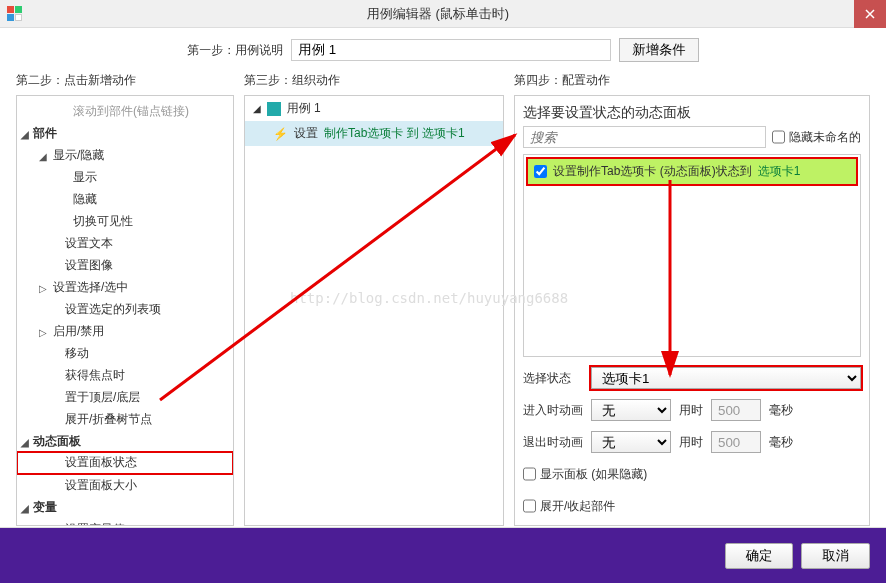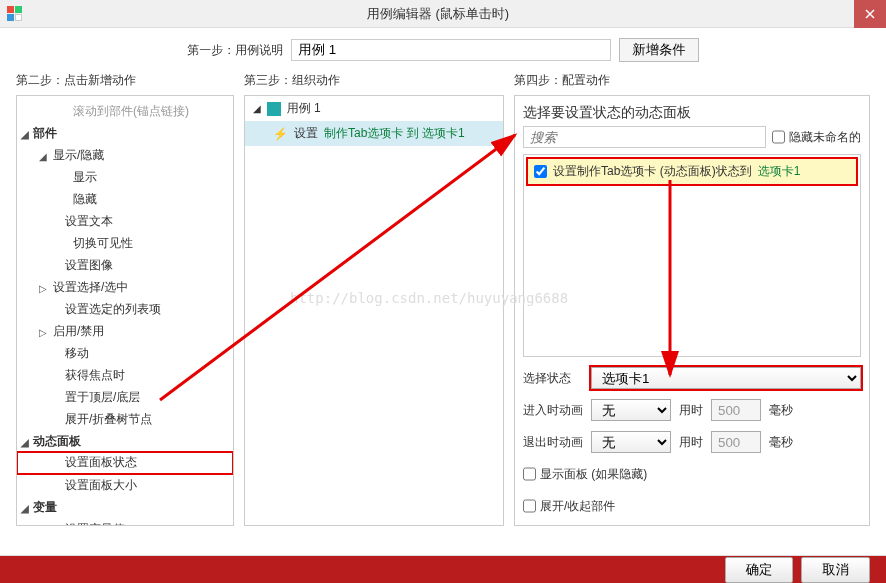--- a/index.html
+++ b/index.html
@@ -31,29 +31,29 @@
 .col2 .case-icon { width: 14px; height: 14px; background: #2aa; display: inline-block; }
 .col2 .action-row { padding: 4px 8px 4px 28px; background: #d6ecf5; display: flex; align-items: center; gap: 6px; }
 .col2 .bolt { color: #888; }
 .col2 .action-link { color: #0a7e3a; }
 .col3-inner { padding: 8px; display: flex; flex-direction: column; height: 100%; }
 .col3-line { font-size: 14px; margin-bottom: 4px; }
 .search-row { display: flex; align-items: center; gap: 6px; margin-bottom: 6px; }
 .search-row input { flex: 1; height: 22px; border: 1px solid #ccc; padding: 0 6px; font-style: italic; color: #999; }
 .cbox { display: flex; align-items: center; gap: 4px; }
 .list-box { border: 1px solid #ccc; height: 220px; padding: 4px; overflow: auto; }
-.list-item { padding: 4px 6px; background: #fef9c3; display: flex; align-items: center; gap: 6px; outline: 2px solid #e60000; outline-offset: 0; }
+.list-item { padding: 4px 6px; background: #bef264; display: flex; align-items: center; gap: 6px; outline: 2px solid #e60000; outline-offset: 0; }
 .list-item .txt-green { color: #0a7e3a; }
 .form-row { display: flex; align-items: center; gap: 8px; margin-top: 10px; }
 .form-row label { width: 60px; }
 .form-row select, .form-row input { height: 22px; border: 1px solid #aaa; padding: 0 6px; }
 .select-state { flex: 1; outline: 2px solid #e60000; background: linear-gradient(#fff,#eee); }
 .anim-select { width: 80px; background: linear-gradient(#fff,#eee); }
 .dur-input { width: 50px; background: #f5f5f5; color: #999; }
-.footer { position: absolute; bottom: 0; left: 0; right: 0; height: 28px; border-top: 1px solid #ddd; display: flex; justify-content: flex-end; align-items: center; padding: 0 16px; gap: 8px; background: #b91c1c; }
+.footer { position: absolute; bottom: 0; left: 0; right: 0; height: 56px; border-top: 1px solid #ddd; display: flex; justify-content: flex-end; align-items: center; padding: 0 16px; gap: 8px; background: #4c1d95; }
 .footer button { height: 26px; padding: 0 20px; background: linear-gradient(#fff,#e8e8e8); border: 1px solid #aaa; cursor: pointer; border-radius: 2px; }
 .watermark { position: absolute; top: 290px; left: 290px; color: #ddd; font-size: 14px; font-family: monospace; pointer-events: none; }
 .red-arrow { position: absolute; pointer-events: none; z-index: 10; }
 </style>
 </head>
 <body>
 
 <div class="titlebar">
   <div class="app-icon">
     <span style="background:#e74c3c"></span>
@@ -79,22 +79,22 @@
 
   <div class="col col1">
     <div class="col-label">第二步：点击新增动作</div>
     <div class="panel">
       <div class="tree">
         <div class="tree-item lvl3" style="padding-left:56px;color:#999">滚动到部件(锚点链接)</div>
         <div class="tree-item lvl1"><span class="arrow">◢</span><span>部件</span></div>
         <div class="tree-item lvl2"><span class="arrow">◢</span><span>显示/隐藏</span></div>
         <div class="tree-item lvl3">显示</div>
         <div class="tree-item lvl3">隐藏</div>
+        <div class="tree-item lvl3">切换可见性</div>
         <div class="tree-item lvl2" style="padding-left:48px">设置文本</div>
-        <div class="tree-item lvl3">切换可见性</div>
         <div class="tree-item lvl2" style="padding-left:48px">设置图像</div>
         <div class="tree-item lvl2"><span class="arrow">▷</span><span>设置选择/选中</span></div>
         <div class="tree-item lvl2" style="padding-left:48px">设置选定的列表项</div>
         <div class="tree-item lvl2"><span class="arrow">▷</span><span>启用/禁用</span></div>
         <div class="tree-item lvl2" style="padding-left:48px">移动</div>
         <div class="tree-item lvl2" style="padding-left:48px">获得焦点时</div>
         <div class="tree-item lvl2" style="padding-left:48px">置于顶层/底层</div>
         <div class="tree-item lvl2" style="padding-left:48px">展开/折叠树节点</div>
         <div class="tree-item lvl1"><span class="arrow">◢</span><span>动态面板</span></div>
         <div class="tree-item lvl2 highlighted" style="padding-left:48px">设置面板状态</div>

